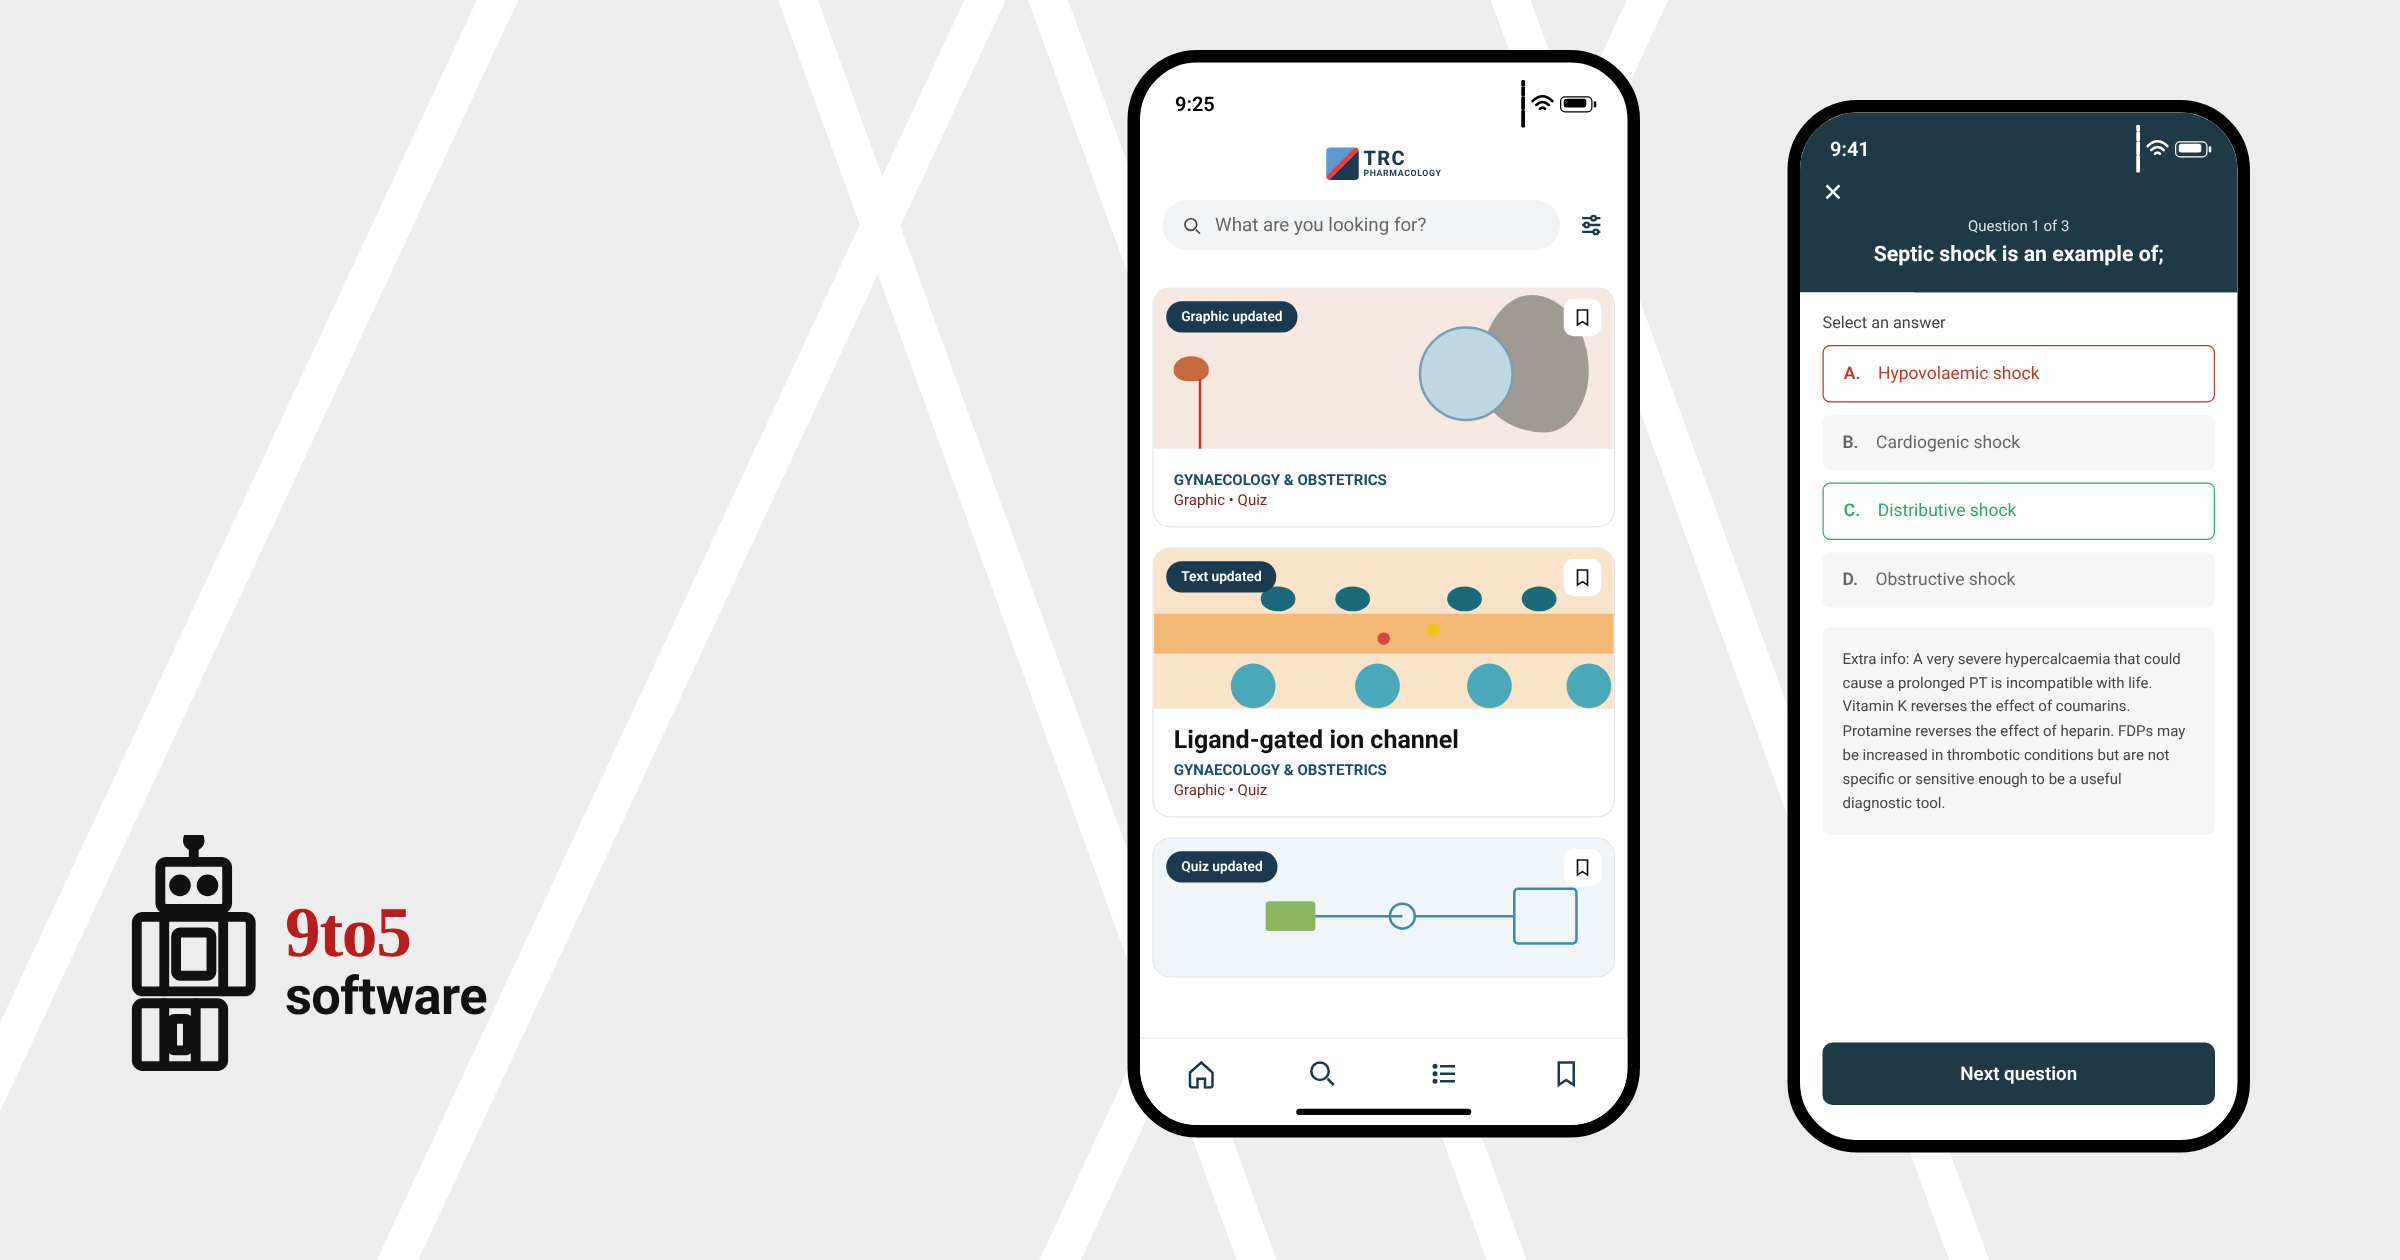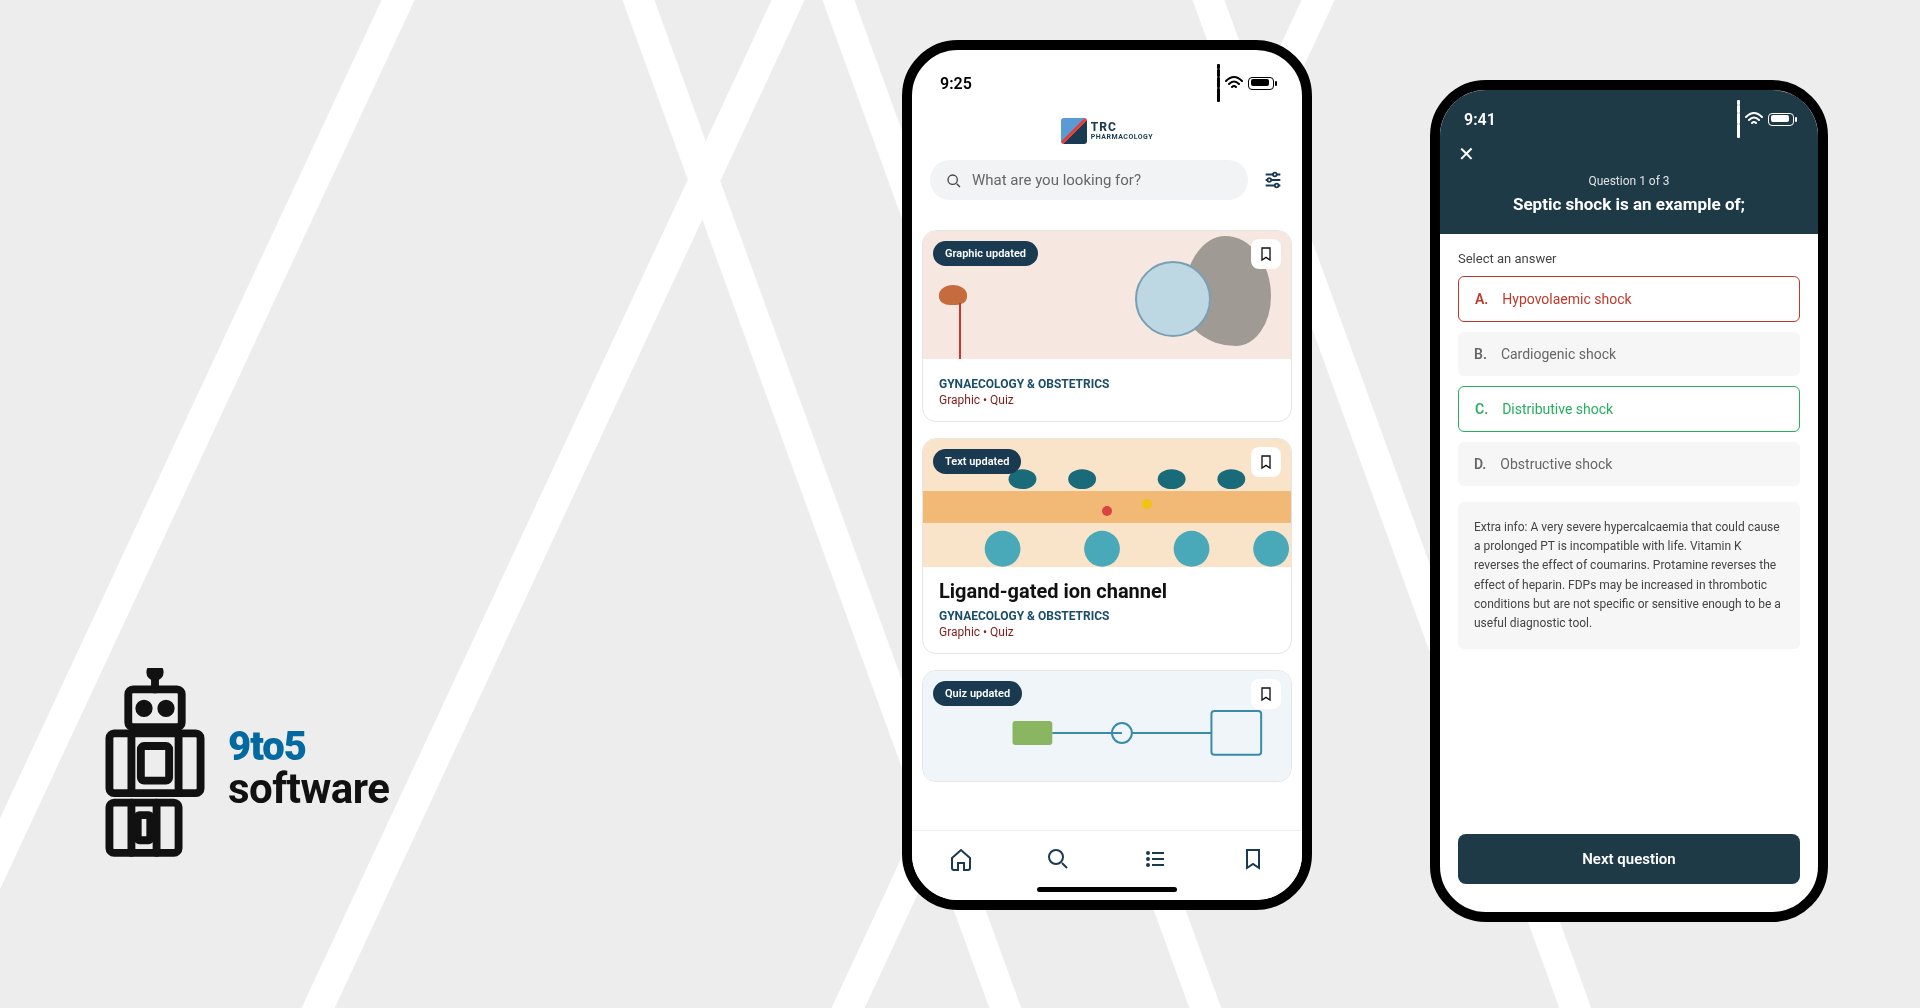--- a/index.html
+++ b/index.html
@@ -28,38 +28,38 @@
 
 .logo {
   position: absolute;
   left: 100px;
   bottom: 140px;
   display: flex;
   align-items: center;
   gap: 18px;
 }
 .logo svg { width: 110px; height: 200px; }
-.logo-text .line1 { font-size: 40px; font-weight: 900; letter-spacing: -1px; color: #0369a1; }
+.logo-text .line1 { font-size: 57px; font-weight: 900; letter-spacing: -1px; color: #b91c1c; font-family: Liberation Serif, serif; }
 .logo-text .line2 { font-size: 42px; font-weight: 700; letter-spacing: -0.5px; color: #111; margin-top: -6px; }
 
 .phone {
   position: absolute;
   background: #fff;
   border: 10px solid #000;
   border-radius: 56px;
   overflow: hidden;
 }
 .phone1 {
   width: 410px;
   height: 870px;
   left: 902px;
   top: 40px;
 }
 .phone2 {
-  width: 398px;
+  width: 370px;
   height: 842px;
   left: 1430px;
   top: 80px;
 }
 .status-bar {
   display: flex;
   justify-content: space-between;
   align-items: center;
   padding: 14px 28px 6px;
   font-size: 16px;
@@ -75,21 +75,21 @@
 .batt::after { content: ''; position: absolute; right: -4px; top: 3px; width: 2.5px; height: 5px; background: currentColor; border-radius: 1px; }
 .batt::before { content:''; position:absolute; left:1.5px; top:1.5px; width:18px; height:7px; background:currentColor; border-radius: 2px; }
 
 .home-indicator { position:absolute; bottom:8px; left:50%; transform:translateX(-50%); width: 140px; height: 5px; background: #000; border-radius: 3px; }
 
 
 .app-header { text-align: center; padding: 10px 0 16px; }
 .trc-logo { display: flex; justify-content: center; align-items: center; gap: 4px; }
 .trc-mark { width: 26px; height: 26px; background: linear-gradient(135deg, #5b9bd5 0 45%, #d84343 45% 55%, #1a3a52 55% 100%); border-radius: 3px; }
 .trc-text { display: flex; flex-direction: column; align-items: flex-start; }
-.trc-main { font-size: 12px; font-weight: 800; color: #1a3a52; letter-spacing: 1px; line-height: 1; }
+.trc-main { font-size: 16px; font-weight: 800; color: #1a3a52; letter-spacing: 1px; line-height: 1; }
 .trc-sub { font-size: 7px; font-weight: 700; color: #1a3a52; letter-spacing: 0.5px; }
 
 .search-row { display: flex; align-items: center; gap: 14px; padding: 0 18px 14px; }
 .search-input { flex: 1; display: flex; align-items: flex-end; gap: 10px; background: #f2f3f4; border-radius: 24px; padding: 11px 16px; color: #666; font-size: 15px; }
 .filter-icon { width: 22px; }
 
 .feed { padding: 16px 10px; height: 610px; overflow: hidden; }
 .card { background: #fff; border: 1px solid #e5e5e5; border-radius: 14px; margin-bottom: 16px; overflow: hidden; }
 .card-img { height: 128px; position: relative; background: #f6e8e0; }
 .card-img2 { background: #f9e3c9; }

